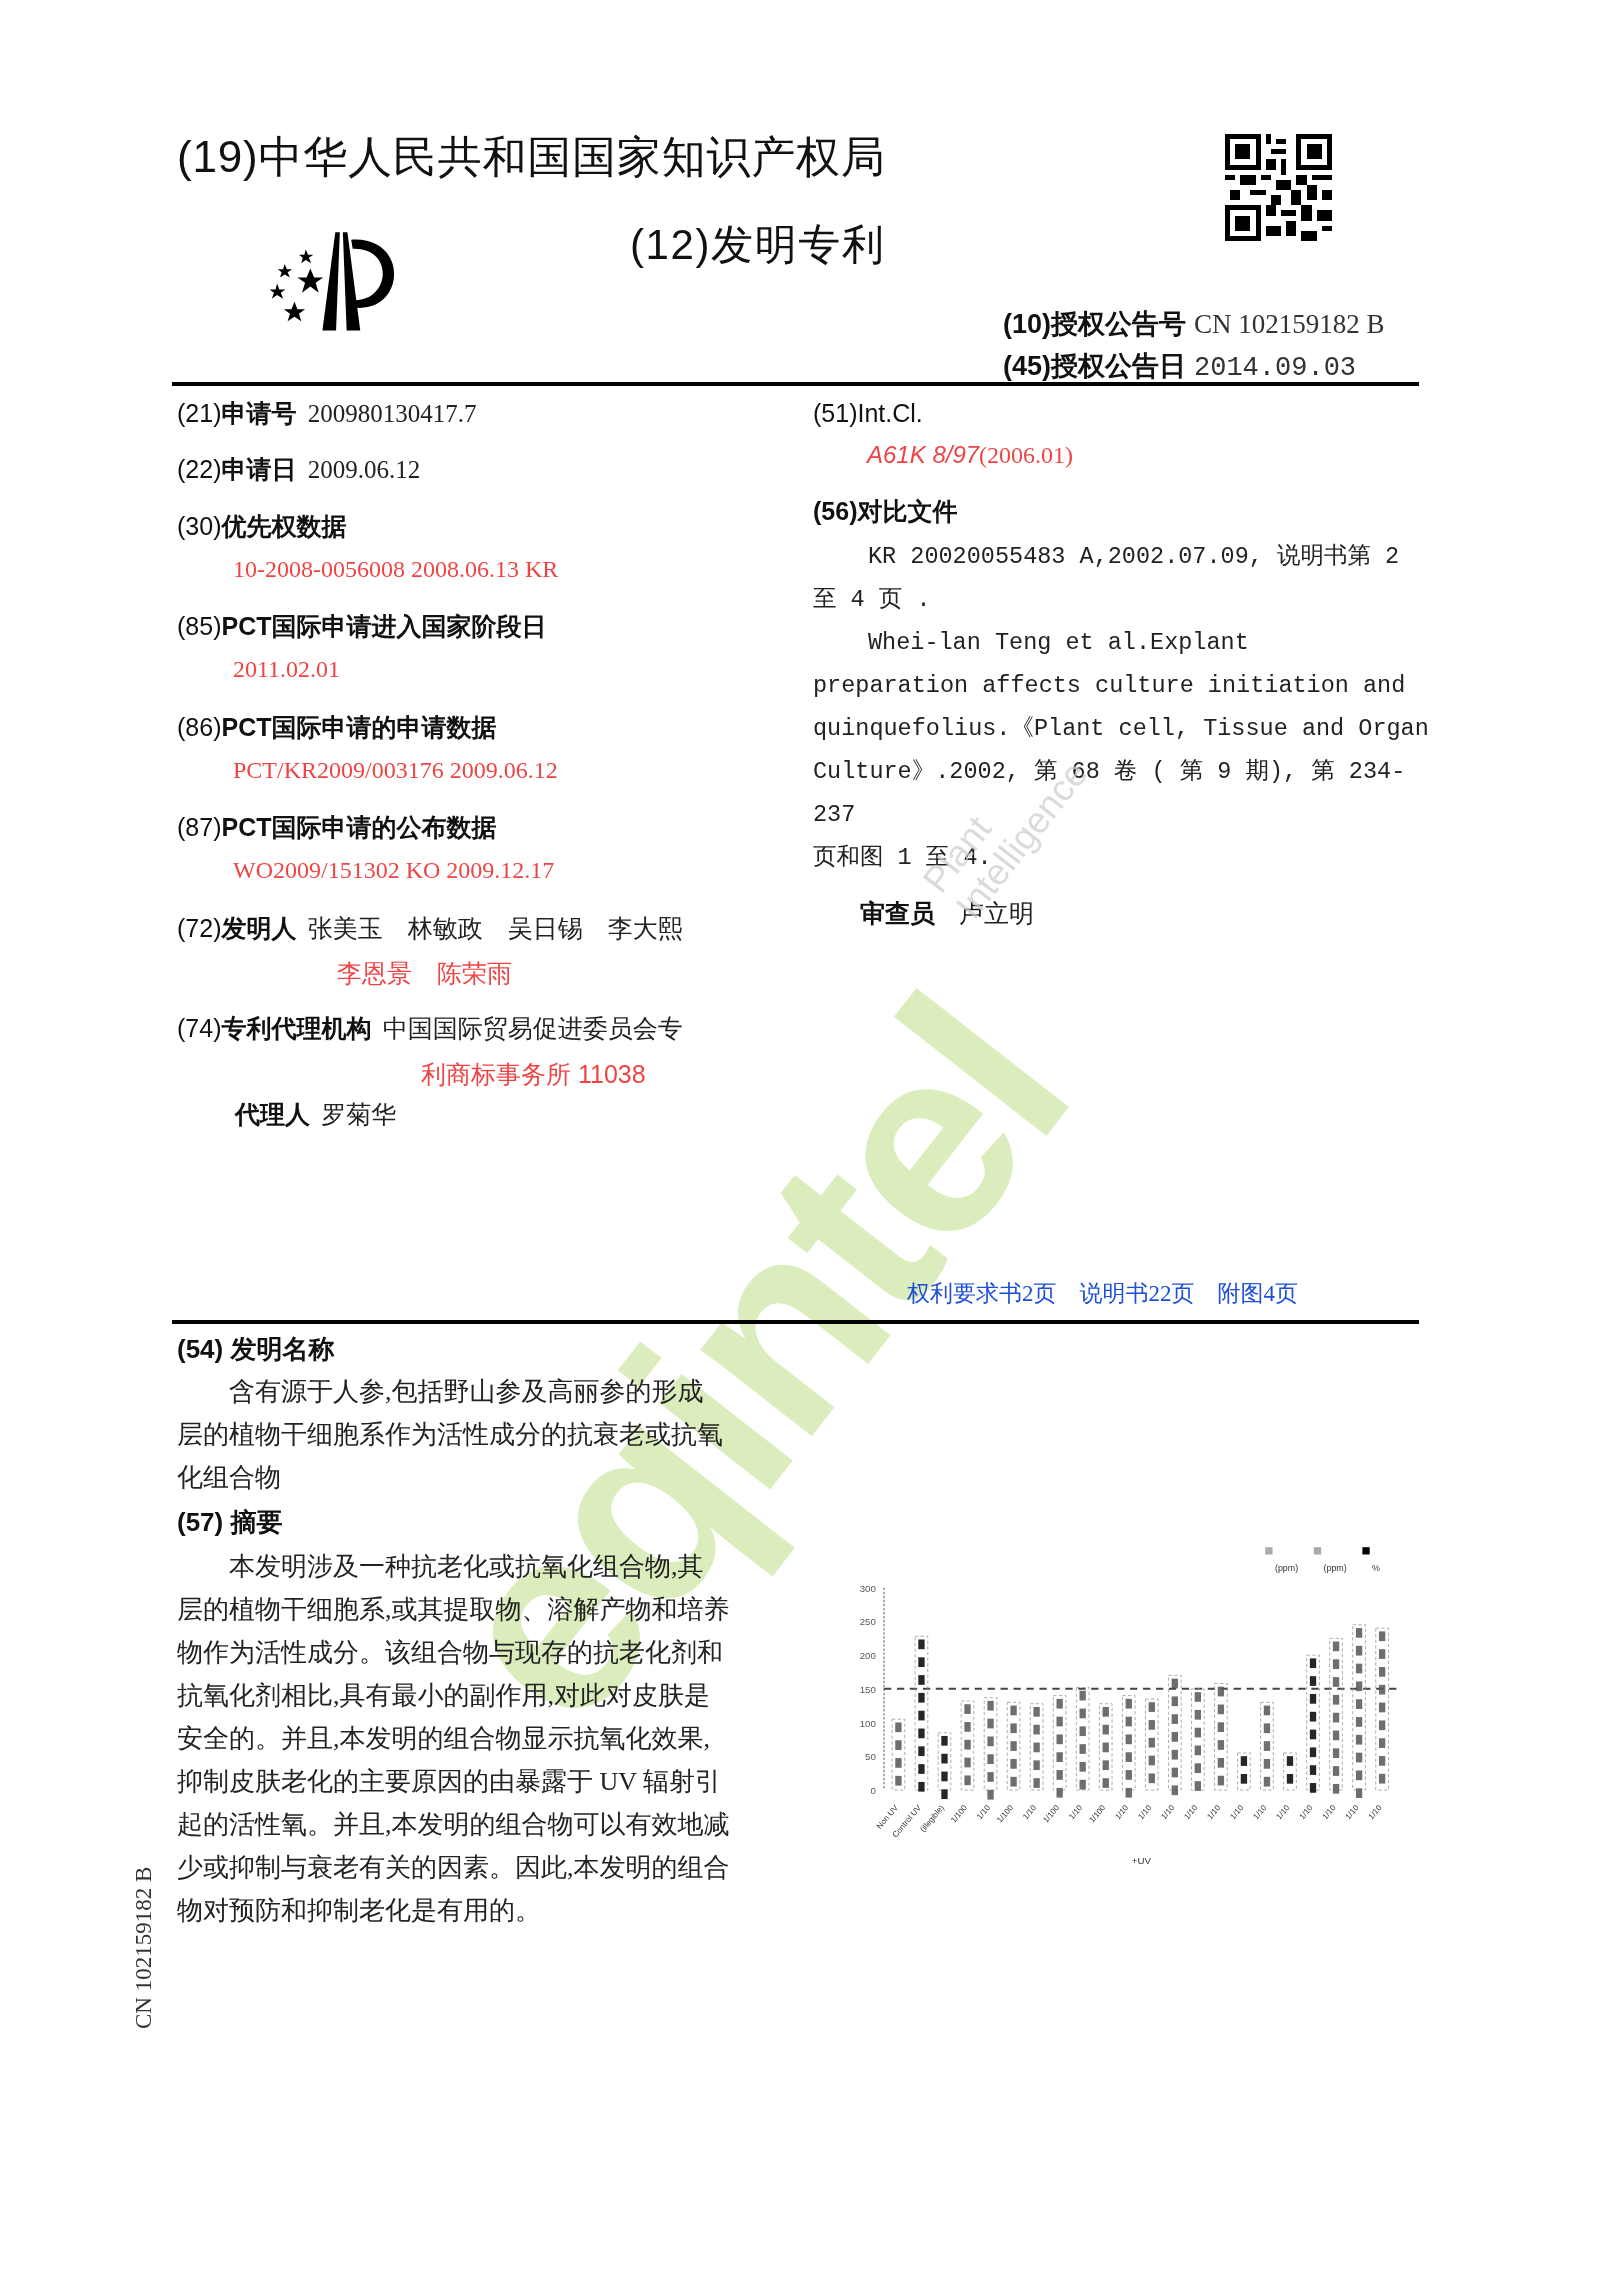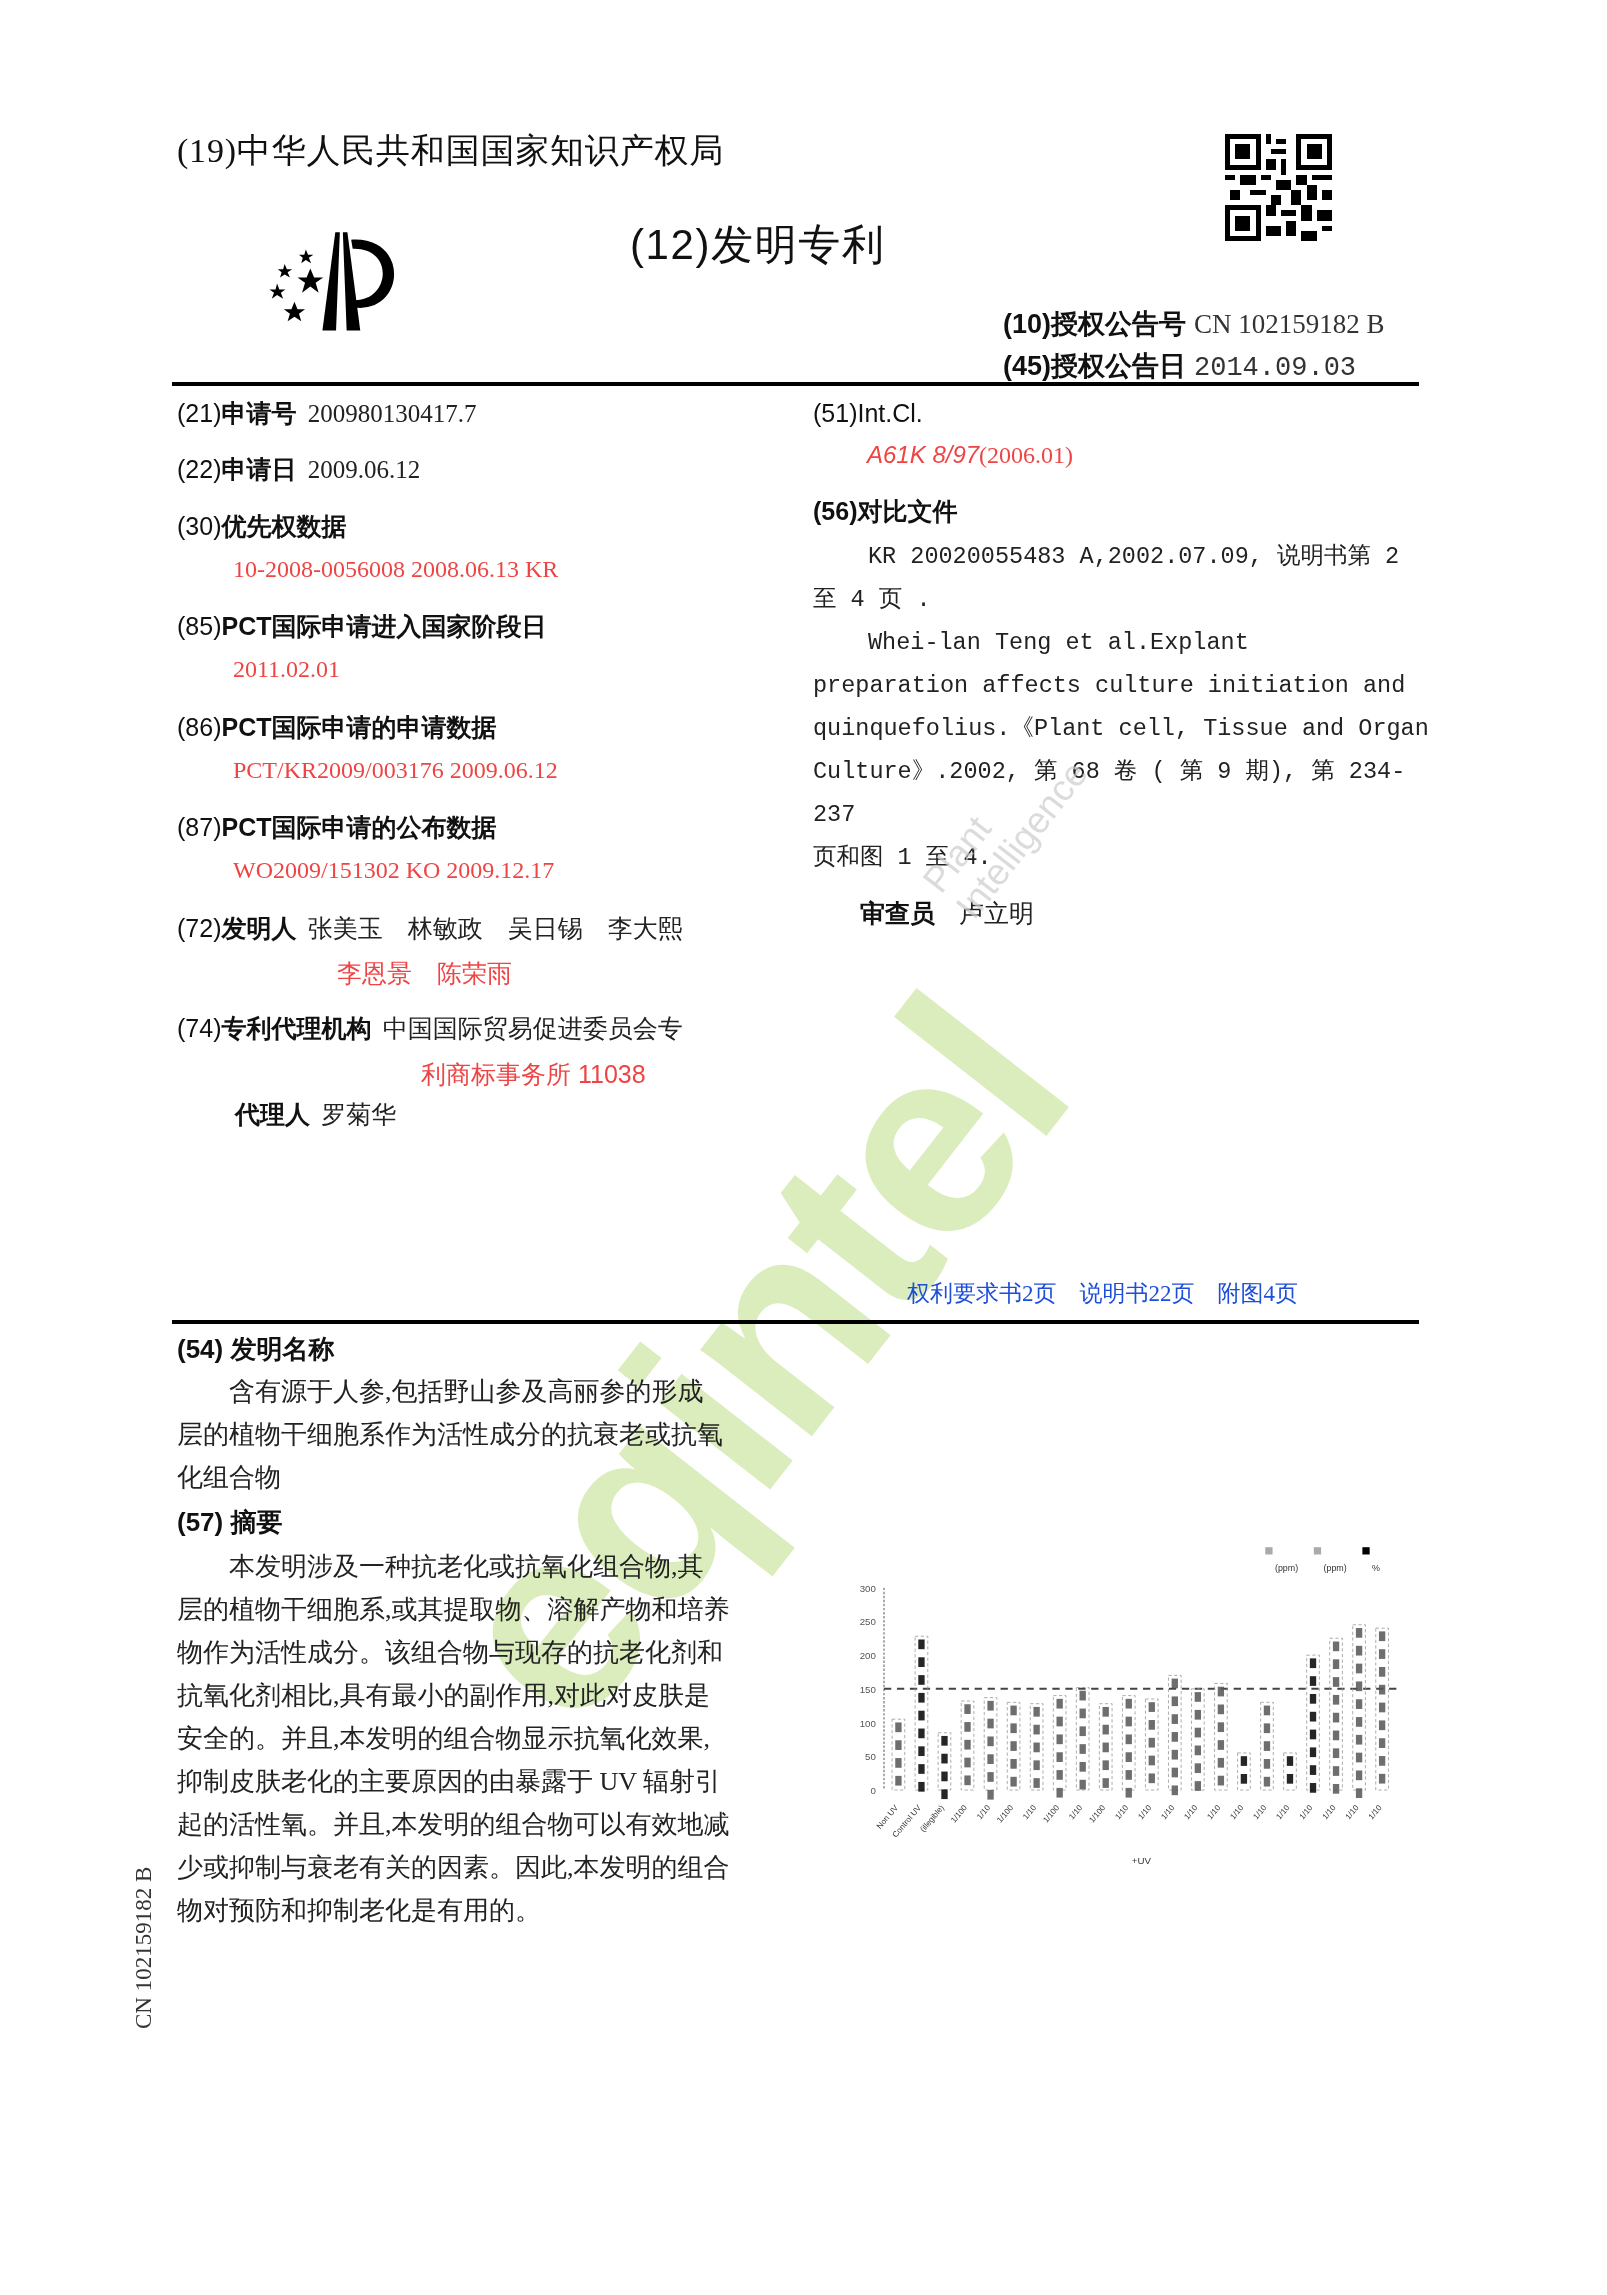--- a/index.html
+++ b/index.html
@@ -1,20 +1,20 @@
 <!DOCTYPE html>
 <html style="font-size:13px"><head>
 <meta charset="utf-8">
 <style>
   html,body{margin:0;padding:0;background:#fff;}
   body{width:1607px;height:2295px;position:relative;overflow:hidden;color:#111;
        font-family:"Liberation Serif","DejaVu Serif",serif;}
   .sans{font-family:"Liberation Sans","DejaVu Sans",sans-serif;}
   .abs{position:absolute;}
-  .hdr19{left:177px;top:128px;font-size:34px;letter-spacing:0.8px;font-family:Liberation Serif, serif;}
+  .hdr19{left:177px;top:128px;font-size:44px;letter-spacing:0.8px;}
   .hdr12{left:630px;top:217px;font-size:42px;letter-spacing:1.6px;}
   .qr{left:1225px;top:134px;width:107px;height:107px;}
   .logo{left:253px;top:217px;width:154px;height:121px;}
   .pubrow{left:1003px;font-size:27px;}
   .pubrow .lbl{font-weight:bold;}
   .pubrow .val{margin-left:8px;color:#333;}
   .rule{background:#000;height:4px;}
   .field{font-size:25px;line-height:29px;}
   .field .lbl{font-weight:bold;}
   .field .val{color:#222;margin-left:11.3px;}

